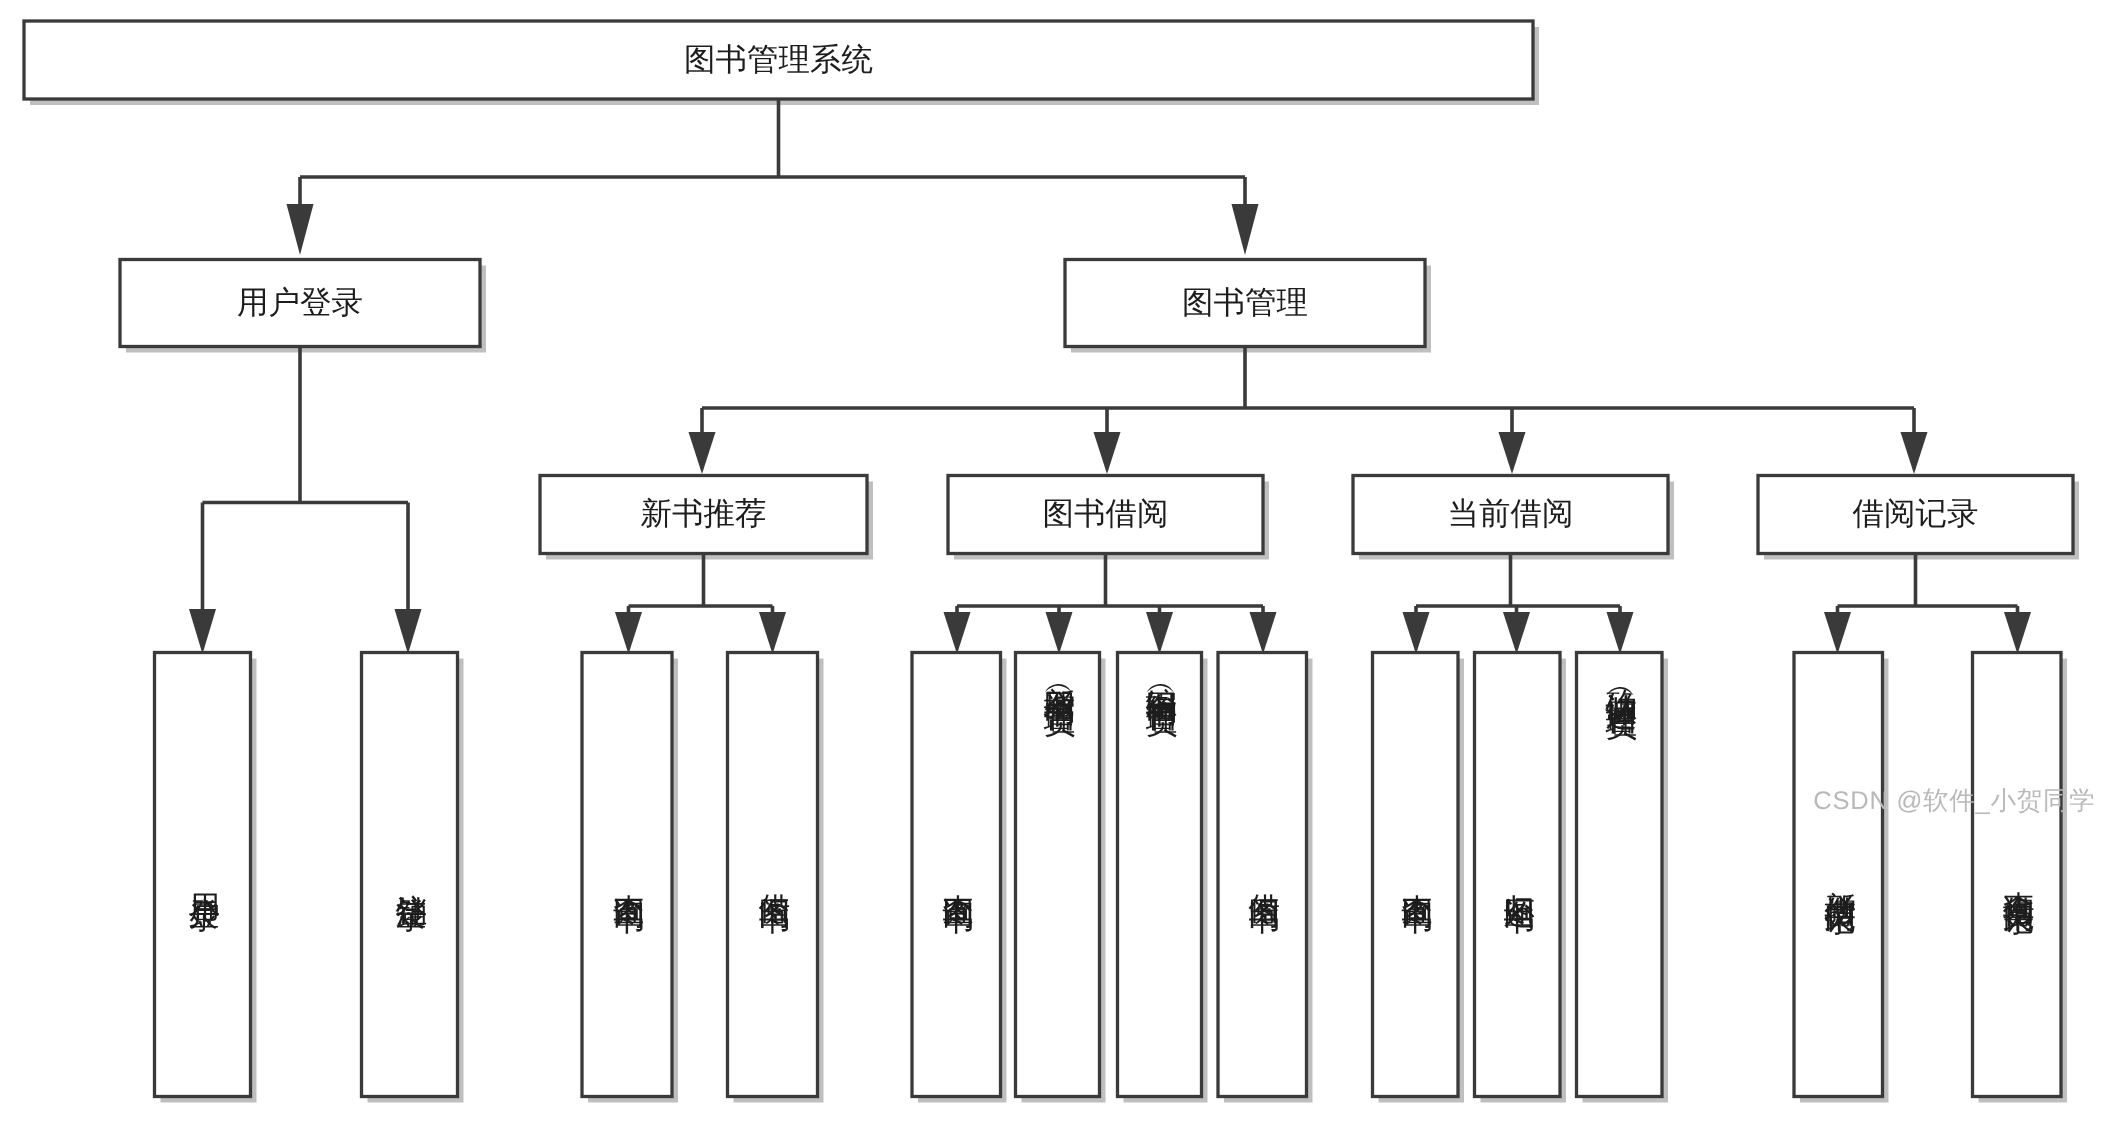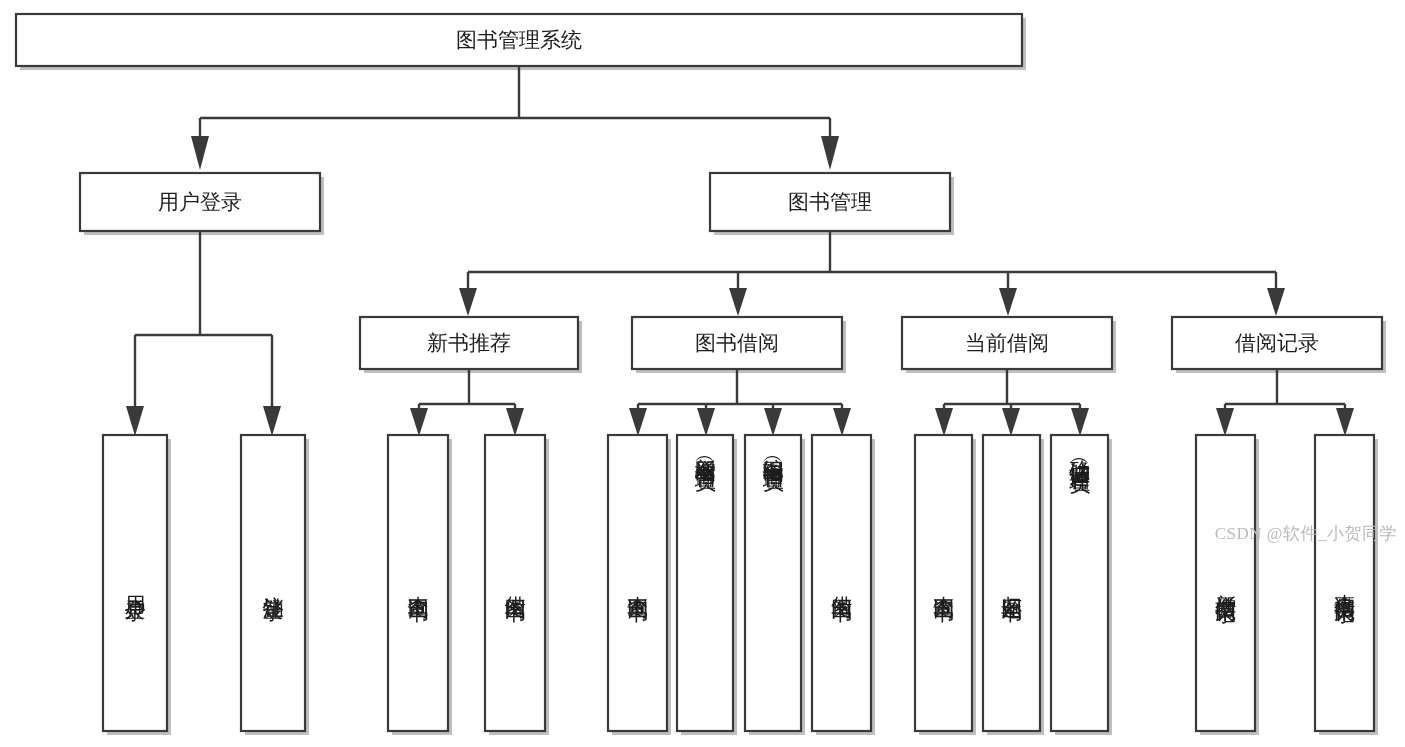--- a/index.html
+++ b/index.html
@@ -65,21 +65,21 @@
     font-size: 21px;
     line-height: 1.08;
     color: #1d1d1d;
     letter-spacing: 2px;
     white-space: nowrap;
   }
   .watermark {
     position: absolute;
     right: 8px;
     bottom: 4px;
-    font-family: Liberation Serif, serif;
+    font-family: Liberation Sans, sans-serif;
     font-size: 17px;
     color: #b9b9b9;
     white-space: nowrap;
     letter-spacing: 0.5px;
   }
 </style>
 </head>
 <body>
 
 <div id="diagram-root">

